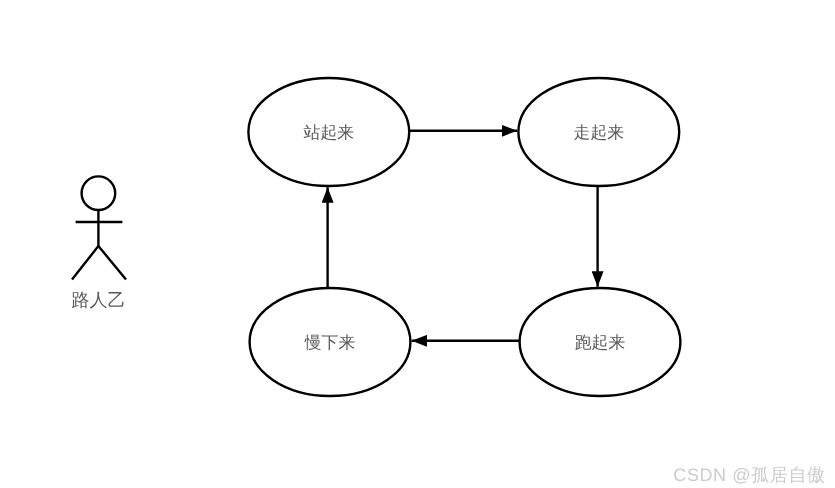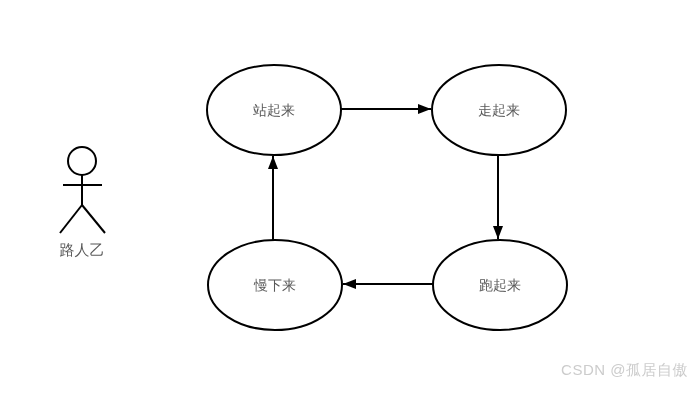--- a/index.html
+++ b/index.html
@@ -44,21 +44,21 @@
   }
   .actor-label{
     fill:var(--label-text);
     font-size:15px;
     font-family:"Liberation Sans","DejaVu Sans",sans-serif;
     text-anchor:middle;
   }
   .watermark{
     position:absolute;
     right:8px;
-    bottom:27px;
+    bottom:1px;
     font-size:15px;
     color:var(--watermark-text);
     letter-spacing:0.5px;
     user-select:none;
   }
 </style>
 </head>
 <body>
 
 <div class="canvas">

